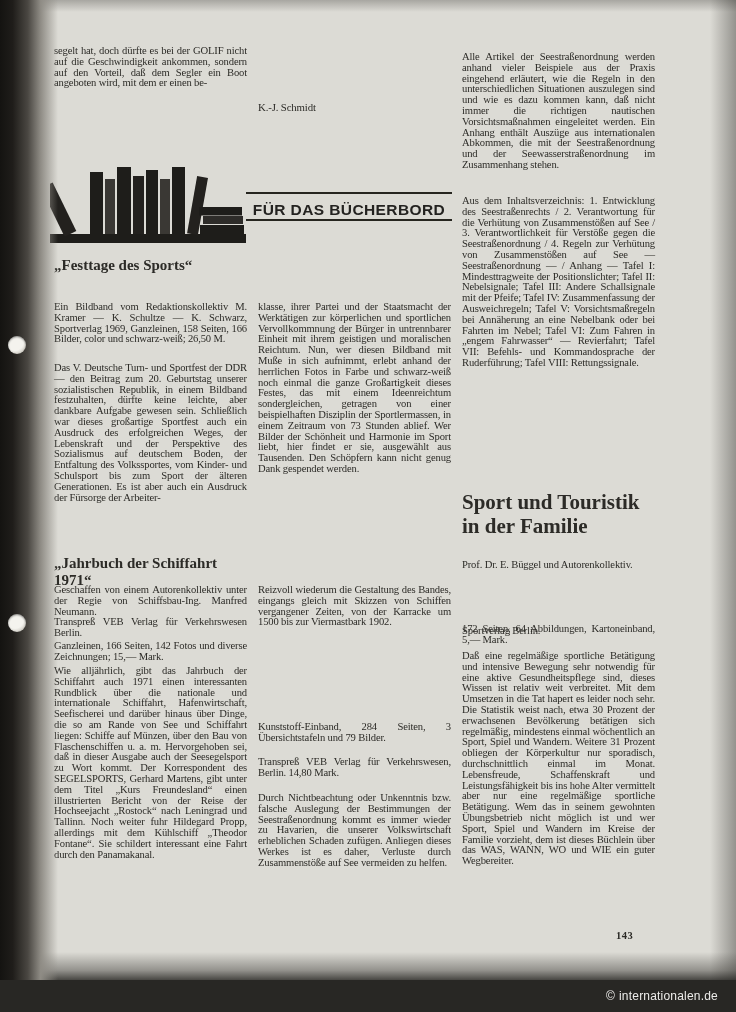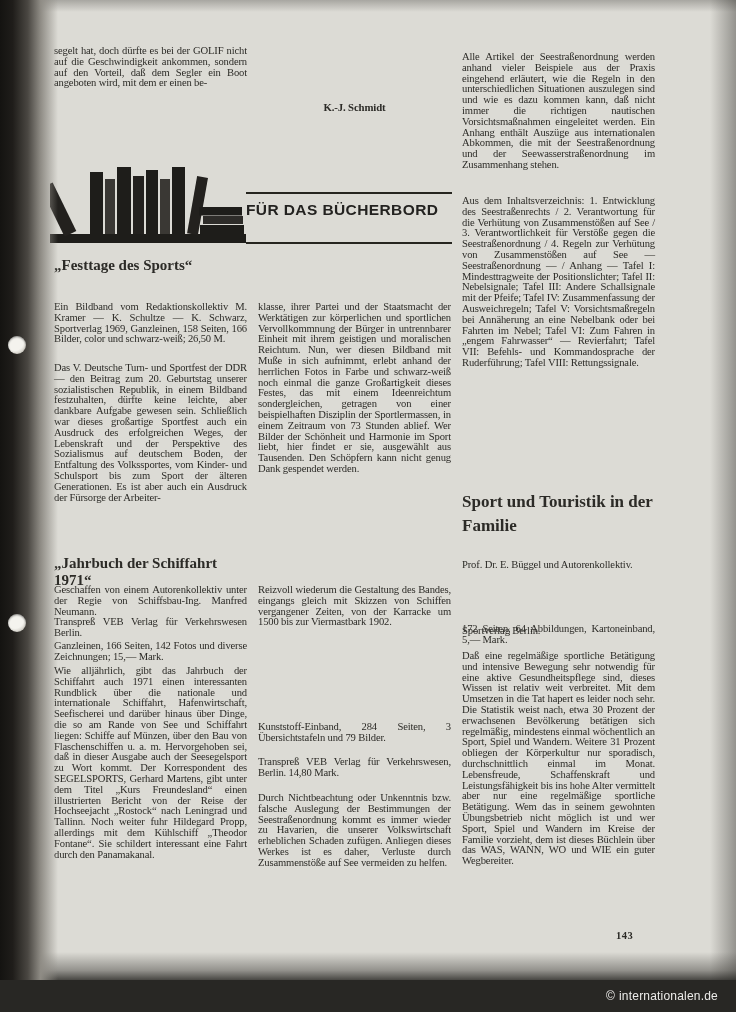--- a/index.html
+++ b/index.html
@@ -19,24 +19,24 @@
     display:flex;align-items:center;justify-content:flex-end;padding-right:18px}
   .watermark{color:#edecea;font-family:"Liberation Sans",sans-serif;font-size:12px;
     display:flex;align-items:center;gap:4px;letter-spacing:.2px}
   .hole{position:absolute;width:18px;height:18px;border-radius:50%;z-index:4;
     background:radial-gradient(circle at 38% 32%,#f4f3ee 0 52%,#cfccc4 78%,#97938a 100%);
     box-shadow:inset 0 1px 2px rgba(0,0,0,.45)}
   
   .blk{position:absolute;width:193px;font-size:10.6px;line-height:10.8px;
        text-align:justify;letter-spacing:-.15px;hyphens:auto;z-index:1}
   .h-article{font-weight:bold;font-size:15px;line-height:17px;text-align:left;letter-spacing:0}
-  .h-big{font-weight:bold;font-size:17px;line-height:24px;text-align:left;letter-spacing:0}
-  .byline{text-align:center;font-weight:bold;font-size:10.8px}
+  .h-big{font-weight:bold;font-size:21px;line-height:24px;text-align:left;letter-spacing:0}
+  .byline{text-align:left;font-weight:normal;font-size:10.8px}
   .banner{position:absolute;z-index:1;border-top:2px solid #26251f;border-bottom:2px solid #26251f;
-    padding:7px 0 23px;text-align:left;font-family:"Liberation Sans",sans-serif;
+    padding:7px 0 0;text-align:center;font-family:"Liberation Sans",sans-serif;
     font-weight:bold;font-size:15.5px;letter-spacing:.4px;color:#232220}
   .illustration{position:absolute;z-index:1}
   .pagenum{position:absolute;left:616px;top:930px;font-weight:bold;font-size:10.5px;
     letter-spacing:.5px;z-index:1}
 </style>
 </head>
 <body>
 
 <div class="scan">
 

